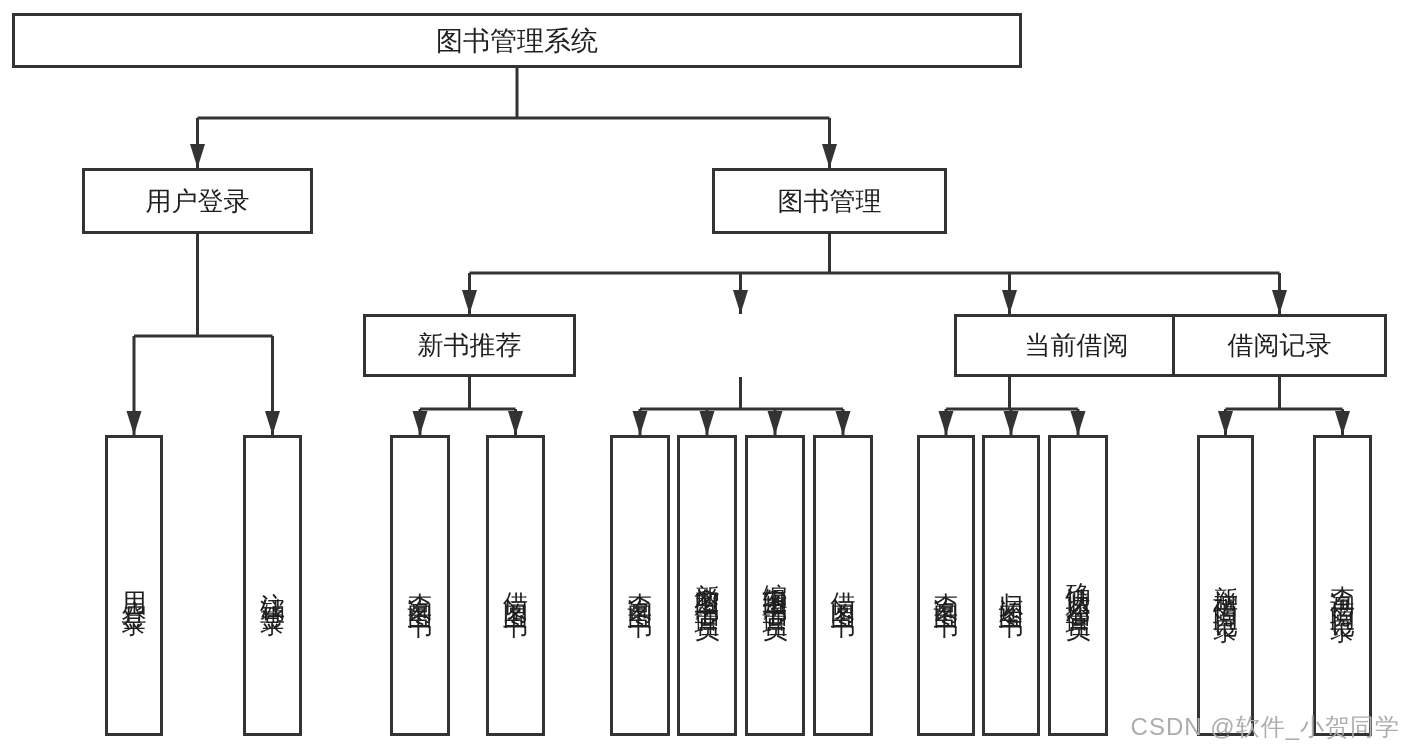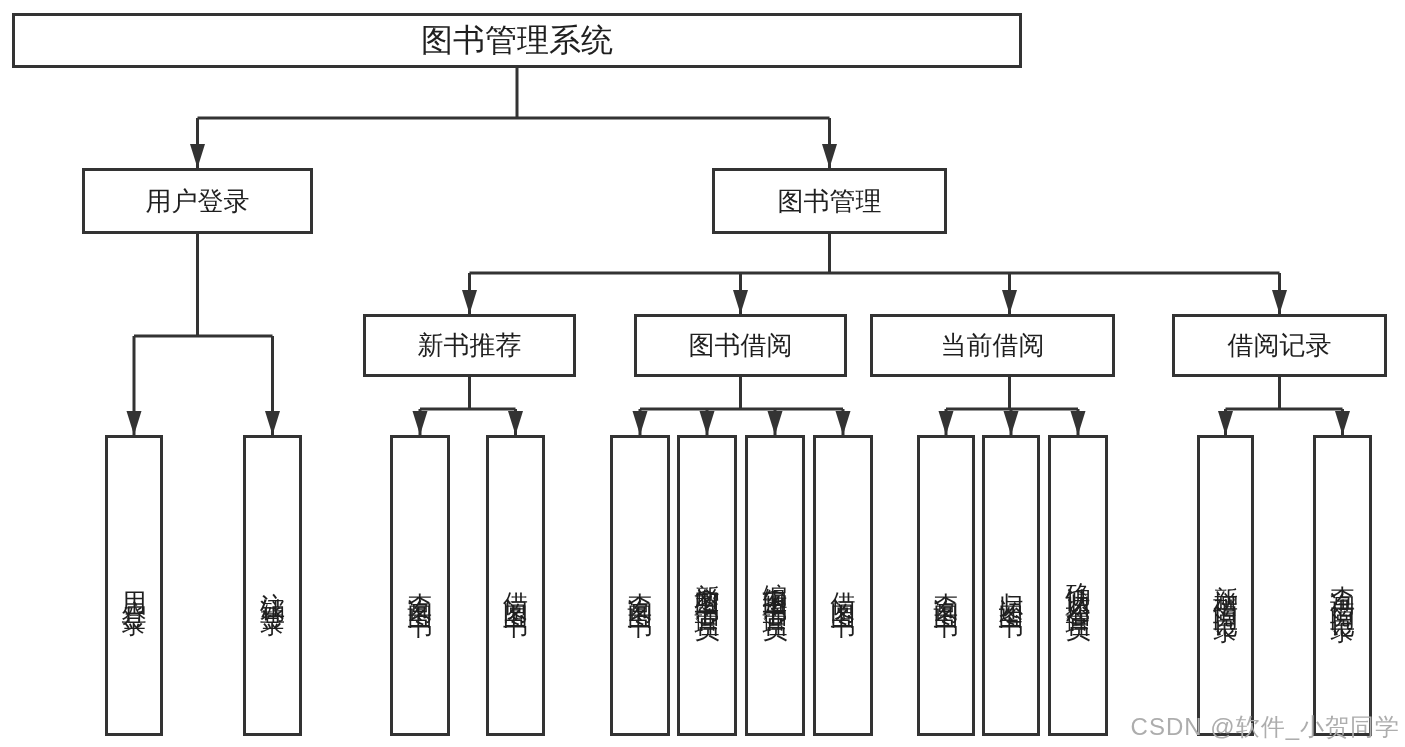--- a/index.html
+++ b/index.html
@@ -24,21 +24,21 @@
     box-sizing:border-box;
     border:3px solid var(--line);
     background:var(--bg);
     color:var(--text);
     display:flex;
     align-items:center;
     justify-content:center;
     text-align:center;
     white-space:nowrap;
   }
-  .root{left:12px;top:13px;width:1010px;height:55px;font-size:32px;}
+  .root{left:12px;top:13px;width:1010px;height:55px;font-size:27px;}
   .lvl2{top:168px;height:66px;font-size:26px;}
   .lvl3{top:314px;height:63px;font-size:26px;}
   .leaf{top:435px;height:301px;font-size:25px;}
   .vtext{
     writing-mode:vertical-rl;
     text-orientation:mixed;
     letter-spacing:7px;
     line-height:1;
   }
   .leaf-long .vtext{letter-spacing:5px;}
@@ -118,22 +118,21 @@
       <path d="M1342.5,409 V435" marker-end="url(#arrow)"></path>
     </g>
   </svg>
 
   <div class="box root">图书管理系统</div>
 
   <div class="box lvl2" style="left:82px;width:231px;">用户登录</div>
   <div class="box lvl3" style="left:363px;width:213px;">新书推荐</div>
 
   <div class="box lvl2" style="left:712px;width:235px;">图书管理</div>
-  <div class="box lvl3" style="left:634px;width:213px;">图书借阅</div>
-  <div class="box lvl3" style="left:870px;width:245px;text-align:center;">当前借阅</div>
+  <div class="box lvl3" style="left:954px;width:245px;text-align:center;">当前借阅</div>
   <div class="box lvl3" style="left:1172px;width:215px;font-family:Liberation Serif, serif;">借阅记录</div>
 
   <div class="box leaf" style="left:105px;width:58px;">
     <span class="vtext">用户登录</span>
   </div>
   <div class="box leaf" style="left:243px;width:59px;">
     <span class="vtext">注销登录</span>
   </div>
 
   <div class="box leaf" style="left:390px;width:60px;">

